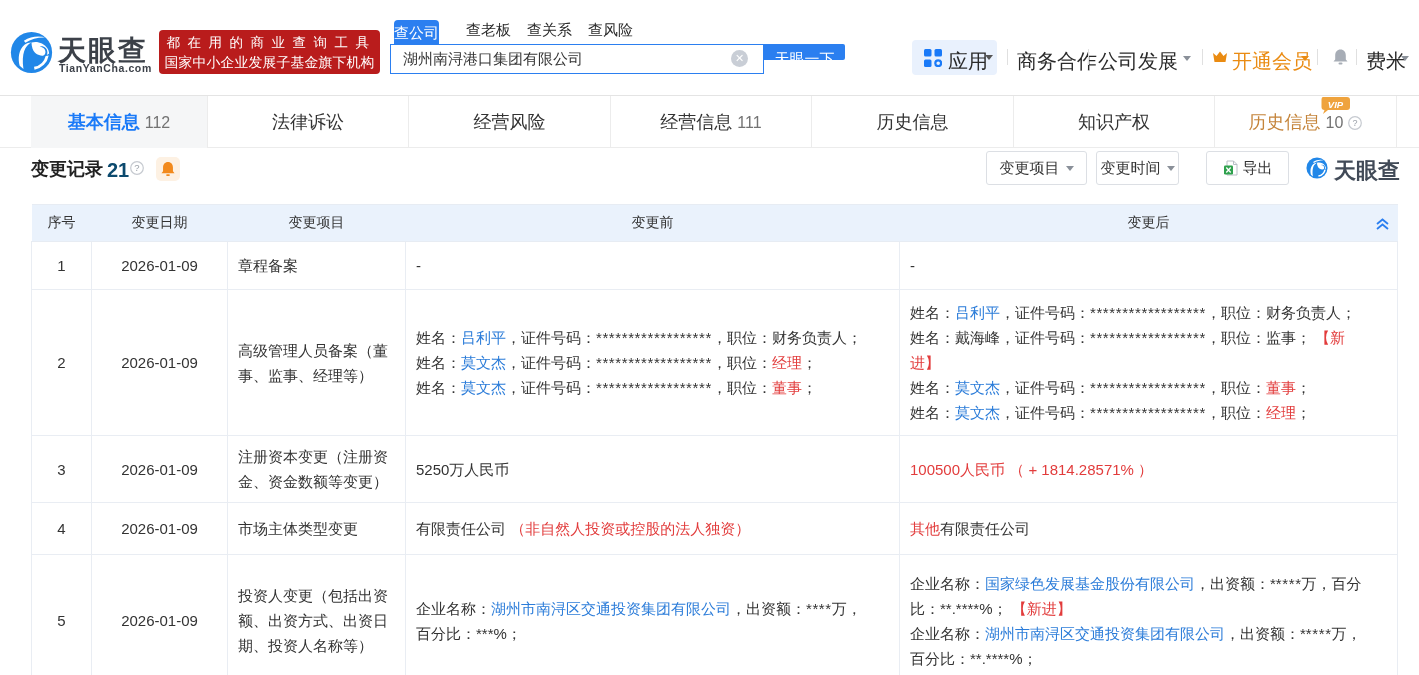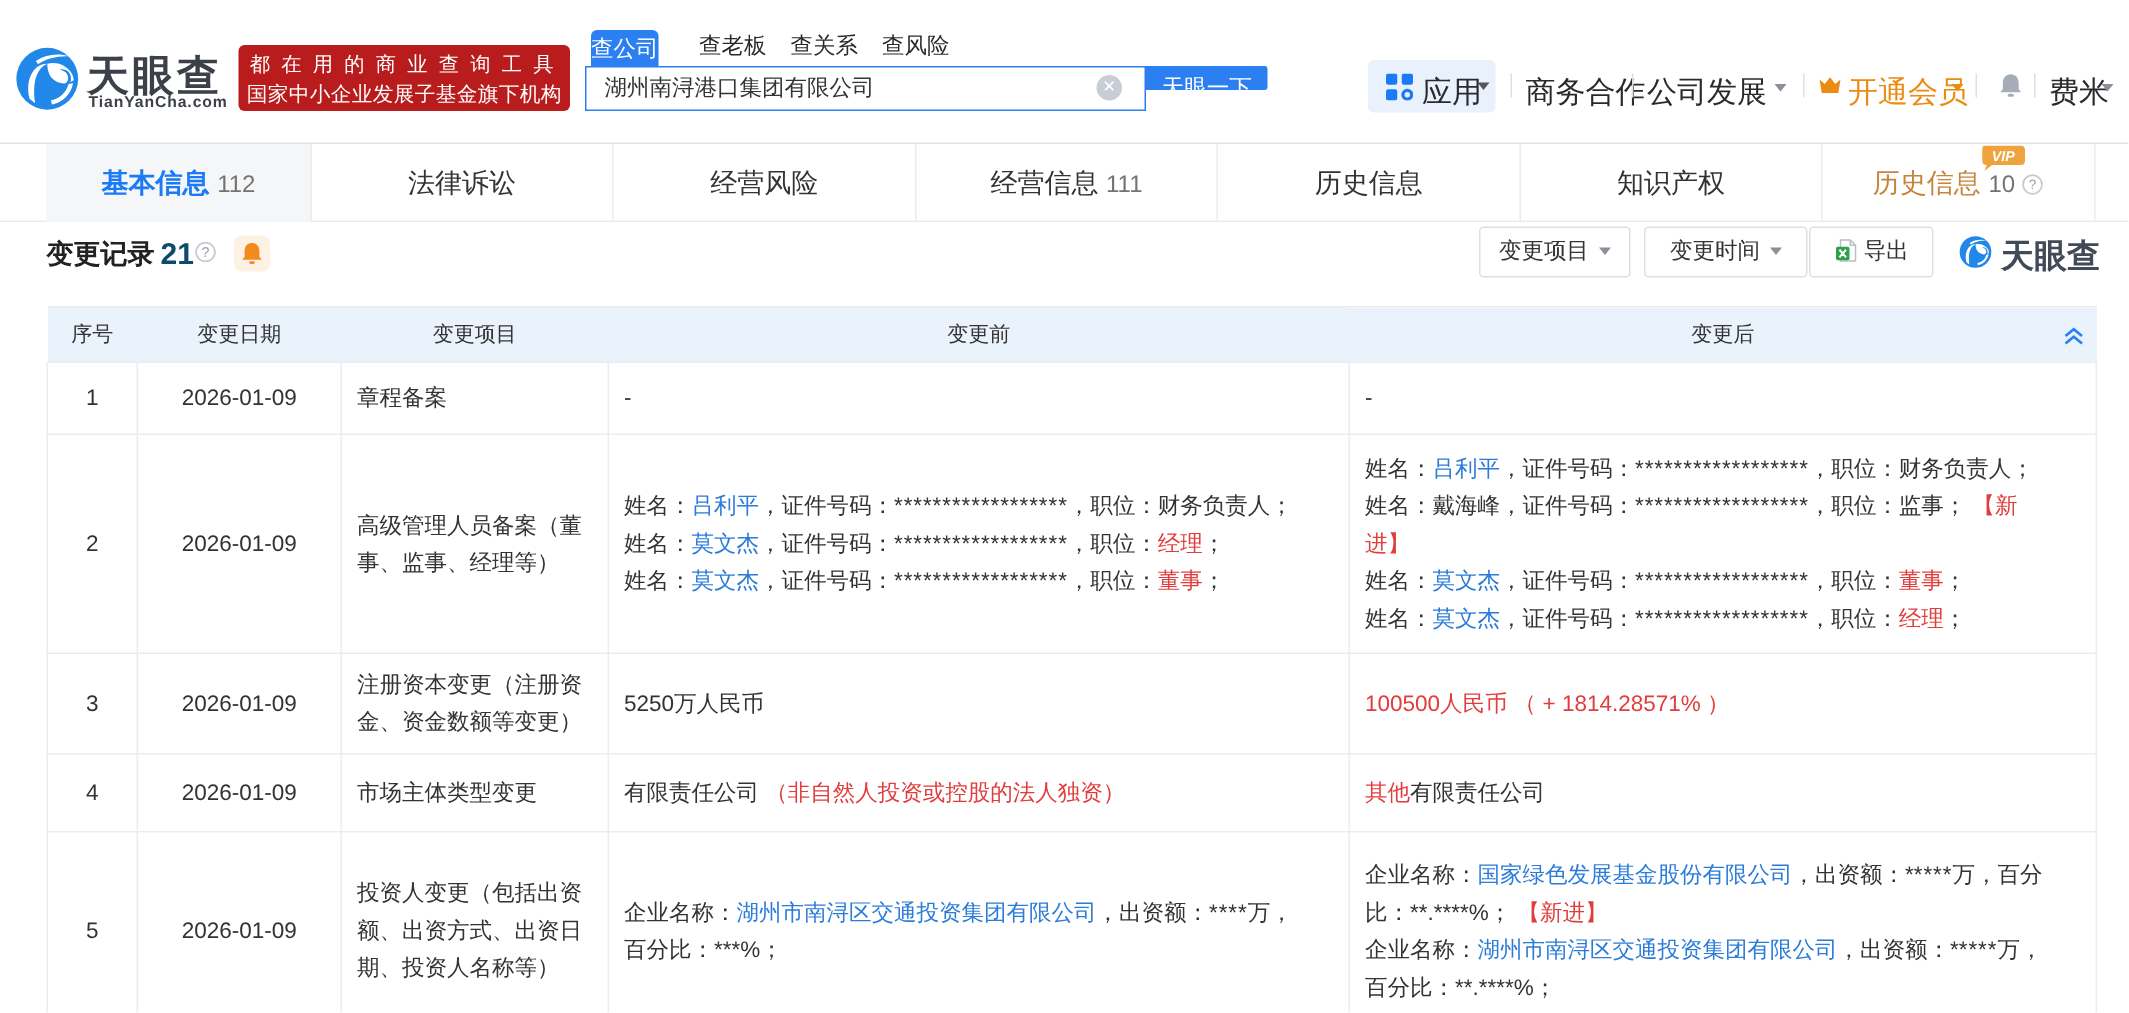--- a/index.html
+++ b/index.html
@@ -110,21 +110,21 @@
 <svg class="a" style="left:130px;top:161px" width="14" height="14" viewBox="0 0 14 14">
     <circle cx="7" cy="7" r="6.3" fill="none" stroke="#c6cad0" stroke-width="1.2"></circle>
     <text x="7" y="10.2" text-anchor="middle" font-size="9.5" fill="#9aa0a8" font-family="Liberation Sans">?</text>
   </svg>
 <div class="a" style="left:156px;top:157px;width:24px;height:24px;background:#fdf1e3;border-radius:5px"></div>
 <svg class="a" style="left:161px;top:161px" width="14" height="16" viewBox="0 0 15 16">
   <path d="M7.5 0.5 C10.8 0.5 12.8 3 12.8 6.5 L12.8 10.5 L14.5 12.5 L0.5 12.5 L2.2 10.5 L2.2 6.5 C2.2 3 4.2 0.5 7.5 0.5 Z" fill="#f28a1d"></path>
   <rect x="5.5" y="13.5" width="4" height="2" rx="1" fill="#f28a1d"></rect>
 </svg>
 <div class="btn" style="left:986px;width:101px">变更项目 <span class="caret" style="margin-left:2px;vertical-align:2px"></span></div>
-<div class="btn" style="left:1096px;width:109px">变更时间 <span class="caret" style="margin-left:2px;vertical-align:2px"></span></div>
+<div class="btn" style="left:1096px;width:83px">变更时间 <span class="caret" style="margin-left:2px;vertical-align:2px"></span></div>
 <div class="btn" style="left:1206px;width:83px">
   <svg style="vertical-align:-3px;margin-right:4px" width="16" height="16" viewBox="0 0 16 16">
     <path d="M4 1 H10.5 L14 4.5 V15 H4 Z" fill="#fff" stroke="#b9bec6" stroke-width="1"></path>
     <path d="M10.5 1 L10.5 4.5 L14 4.5" fill="none" stroke="#b9bec6" stroke-width="1"></path>
     <rect x="1" y="5.5" width="9" height="9" rx="1.2" fill="#2ea14d"></rect>
     <path d="M3.3 7.5 L7.7 12.5 M7.7 7.5 L3.3 12.5" stroke="#fff" stroke-width="1.3"></path>
   </svg>导出</div>
 <svg class="a" style="left:1306px;top:157px" width="22" height="22" viewBox="0 0 48 48">
   <circle cx="24" cy="24" r="23" fill="#2187e8"></circle>
   <path d="M15.5 10.8 C23.5 5.6 32.5 4.9 40.3 7.4 C32 6.9 23.8 8.9 17.2 13.2 Z" fill="#fff"></path>

